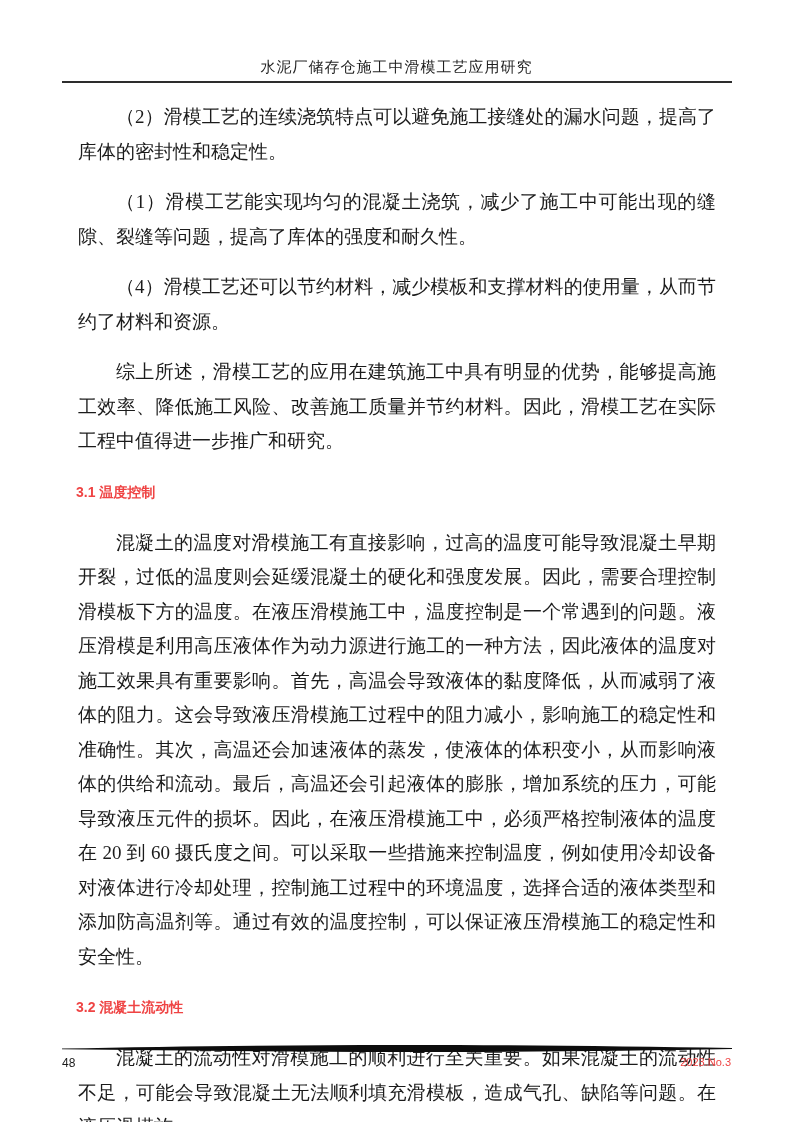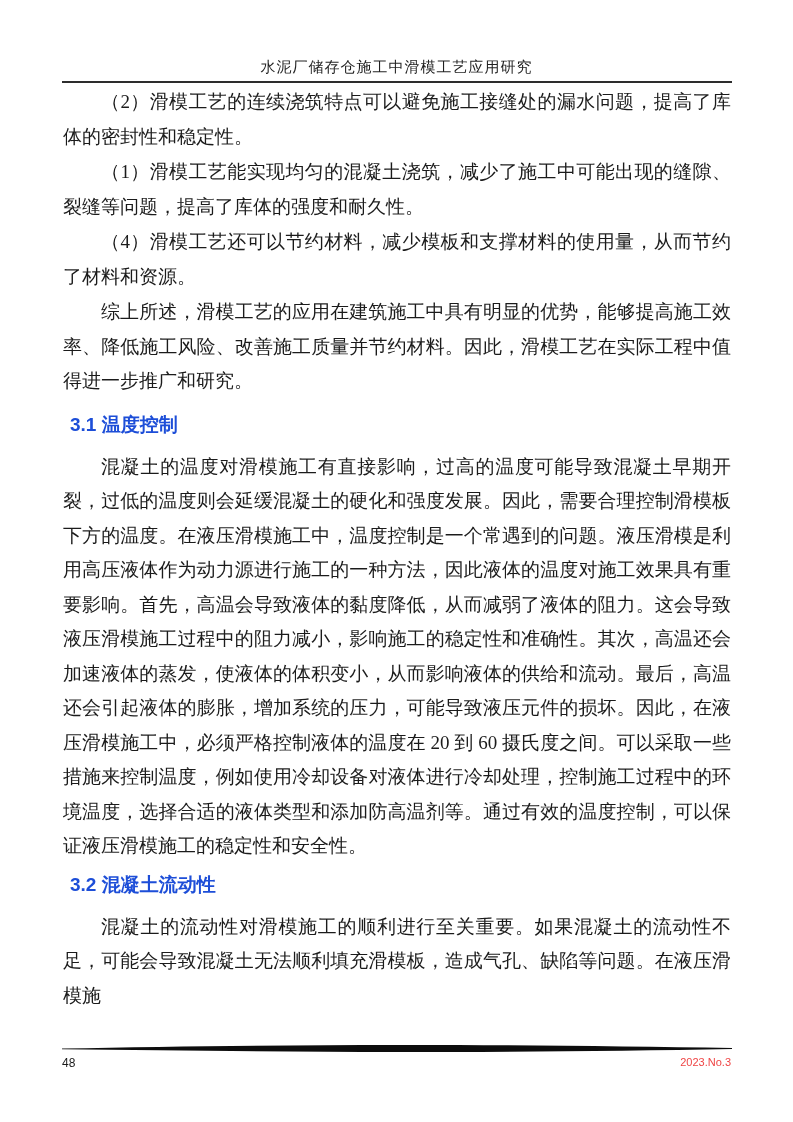--- a/index.html
+++ b/index.html
@@ -41,39 +41,39 @@
     position: absolute;
     top: 84px;
     left: 62px;
     width: 670px;
     font-size: 19px;
     line-height: 34.5px;
     text-align: justify;
     text-align-last: left;
   }
   .content p.para {
-    margin: 1px;
+    margin: 16px;
     text-indent: 2em;
   }
   .sec-heading {
     margin: 8px 0 0 0;
     font-family: "Liberation Sans", "DejaVu Sans", sans-serif;
     font-weight: bold;
     font-size: 21px;
     line-height: 36px;
     color: #111;
     text-indent: 0;
   }
   .sub-heading {
-    margin: 8px;
+    margin: 14px;
     font-family: "Liberation Sans", "DejaVu Sans", sans-serif;
     font-weight: bold;
-    font-size: 19px;
+    font-size: 14px;
     line-height: 35px;
-    color: #1d4ed8;
+    color: #ef4444;
     text-indent: 0;
   }
   .sub-heading.spaced {
     margin-top: 3px;
   }
   
   .footer-rule {
     position: absolute;
     top: 1044px;
     left: 62px;

